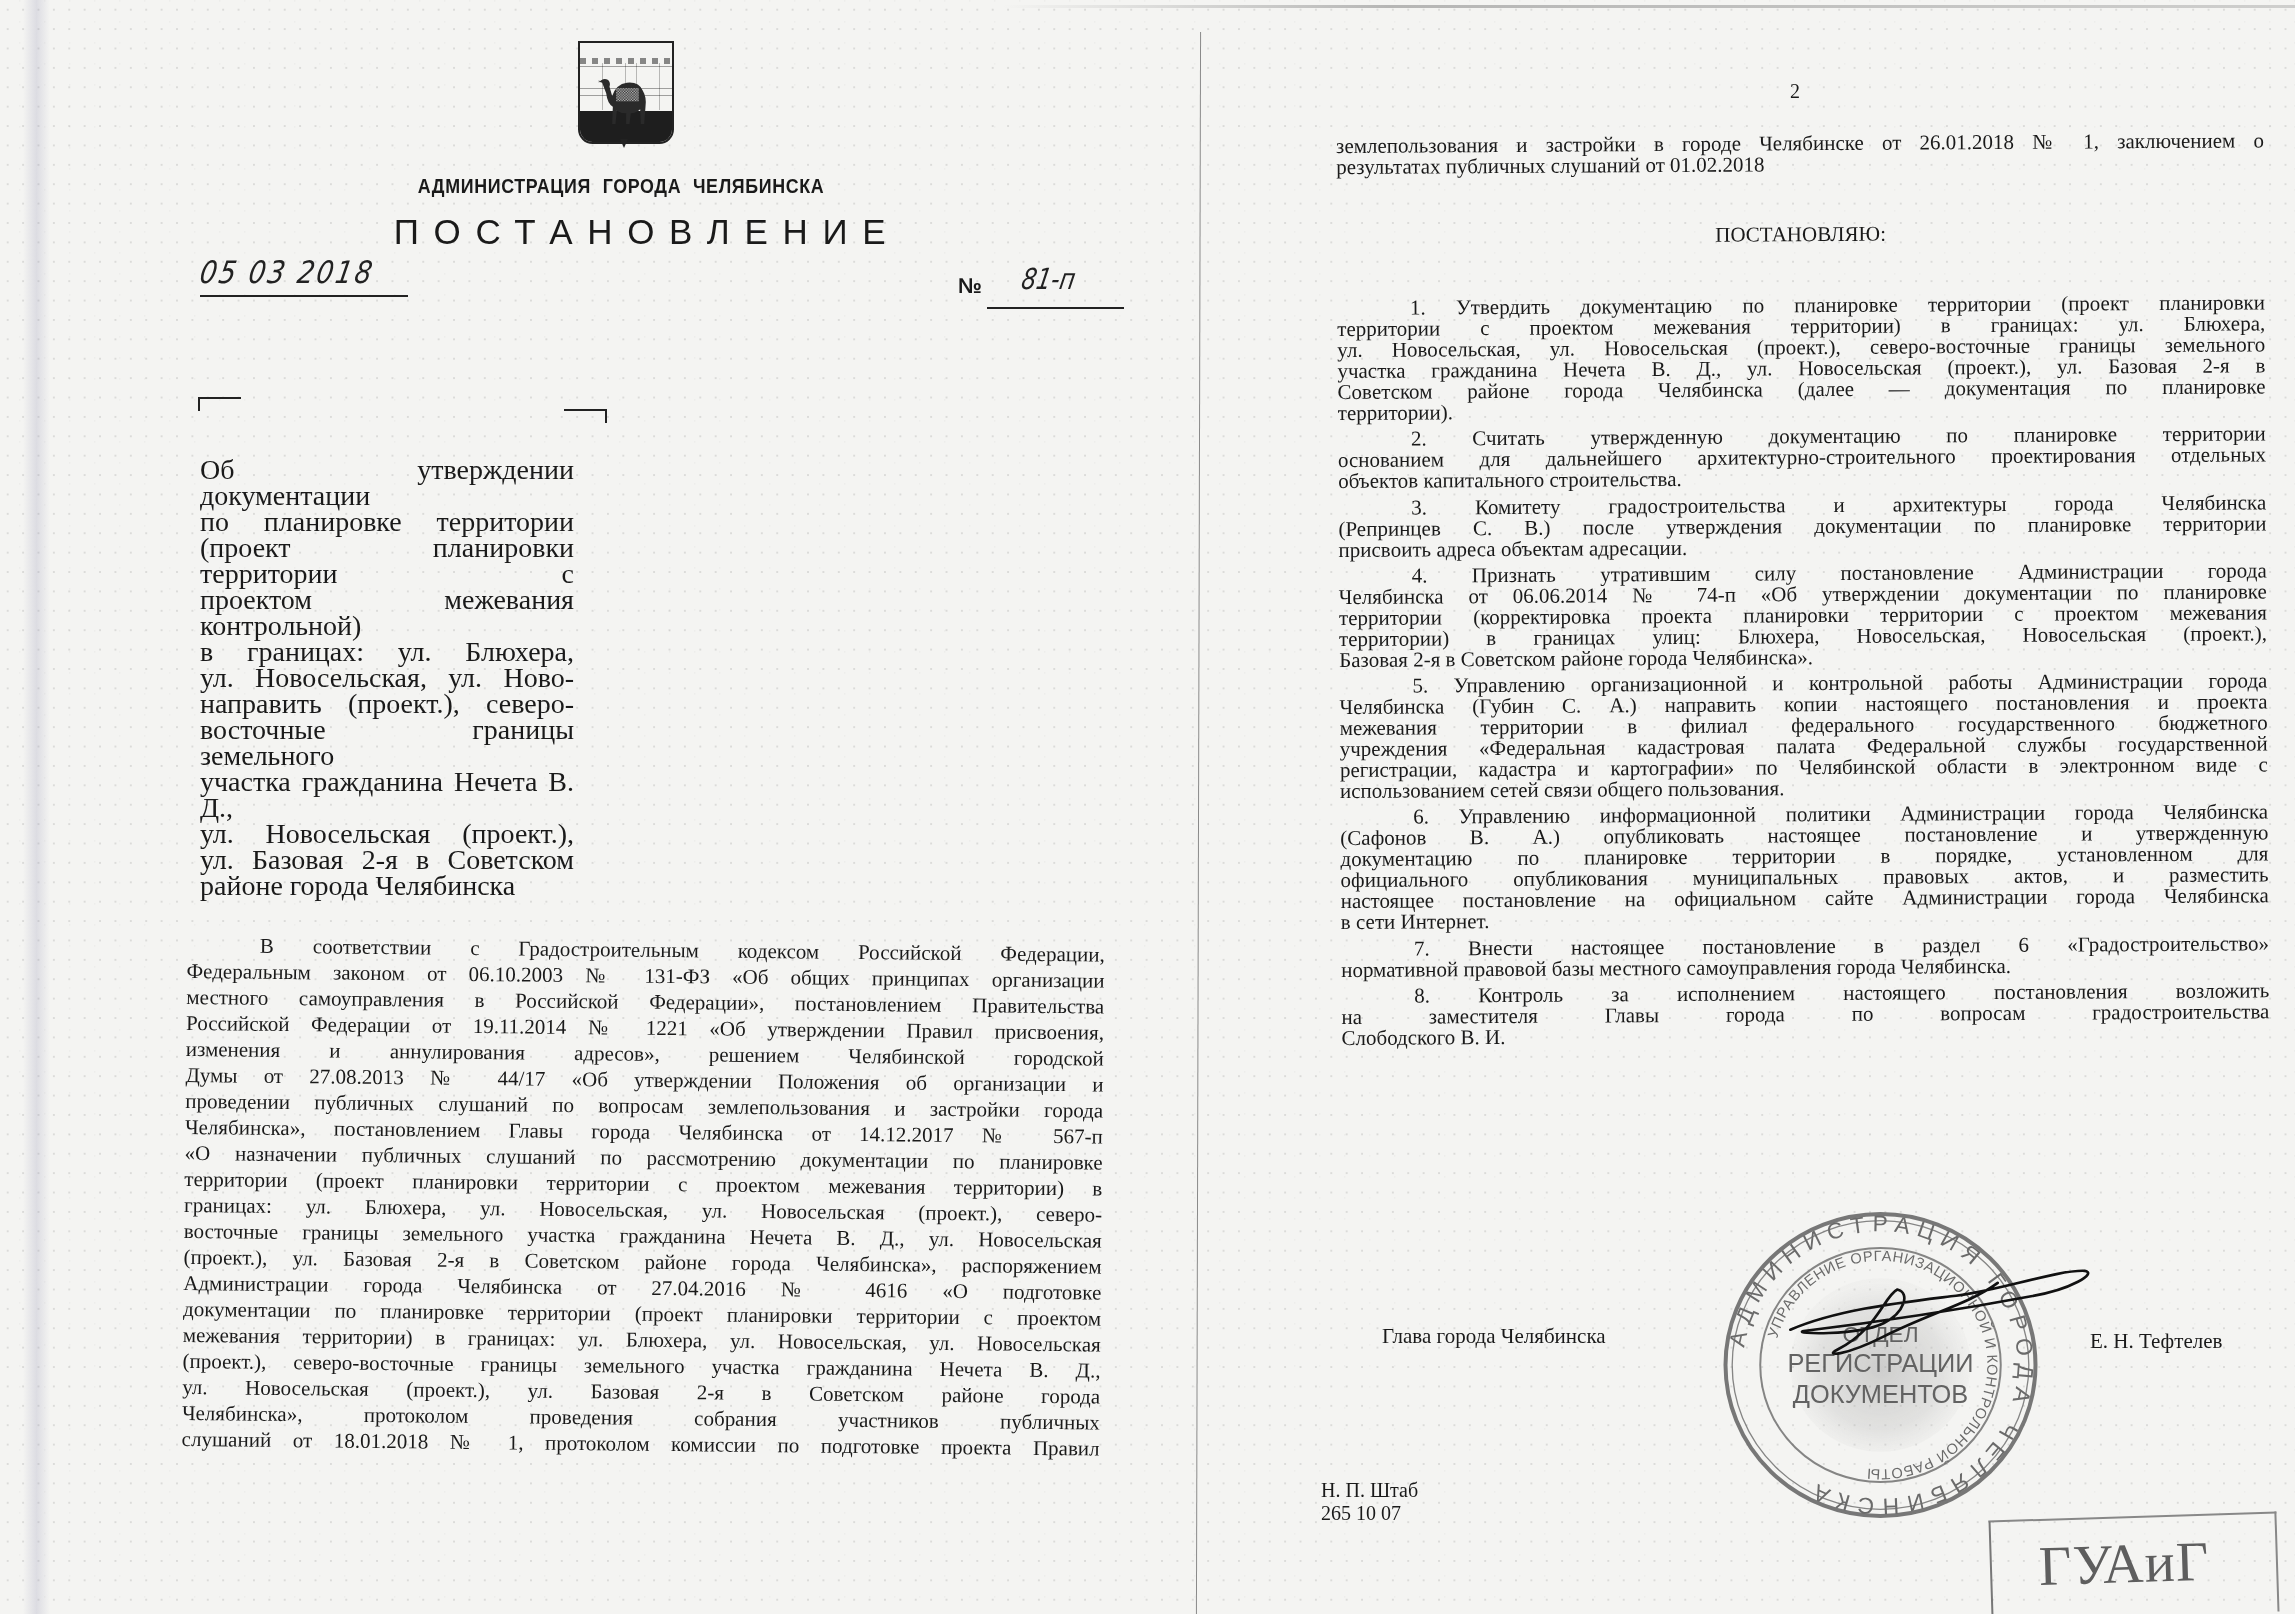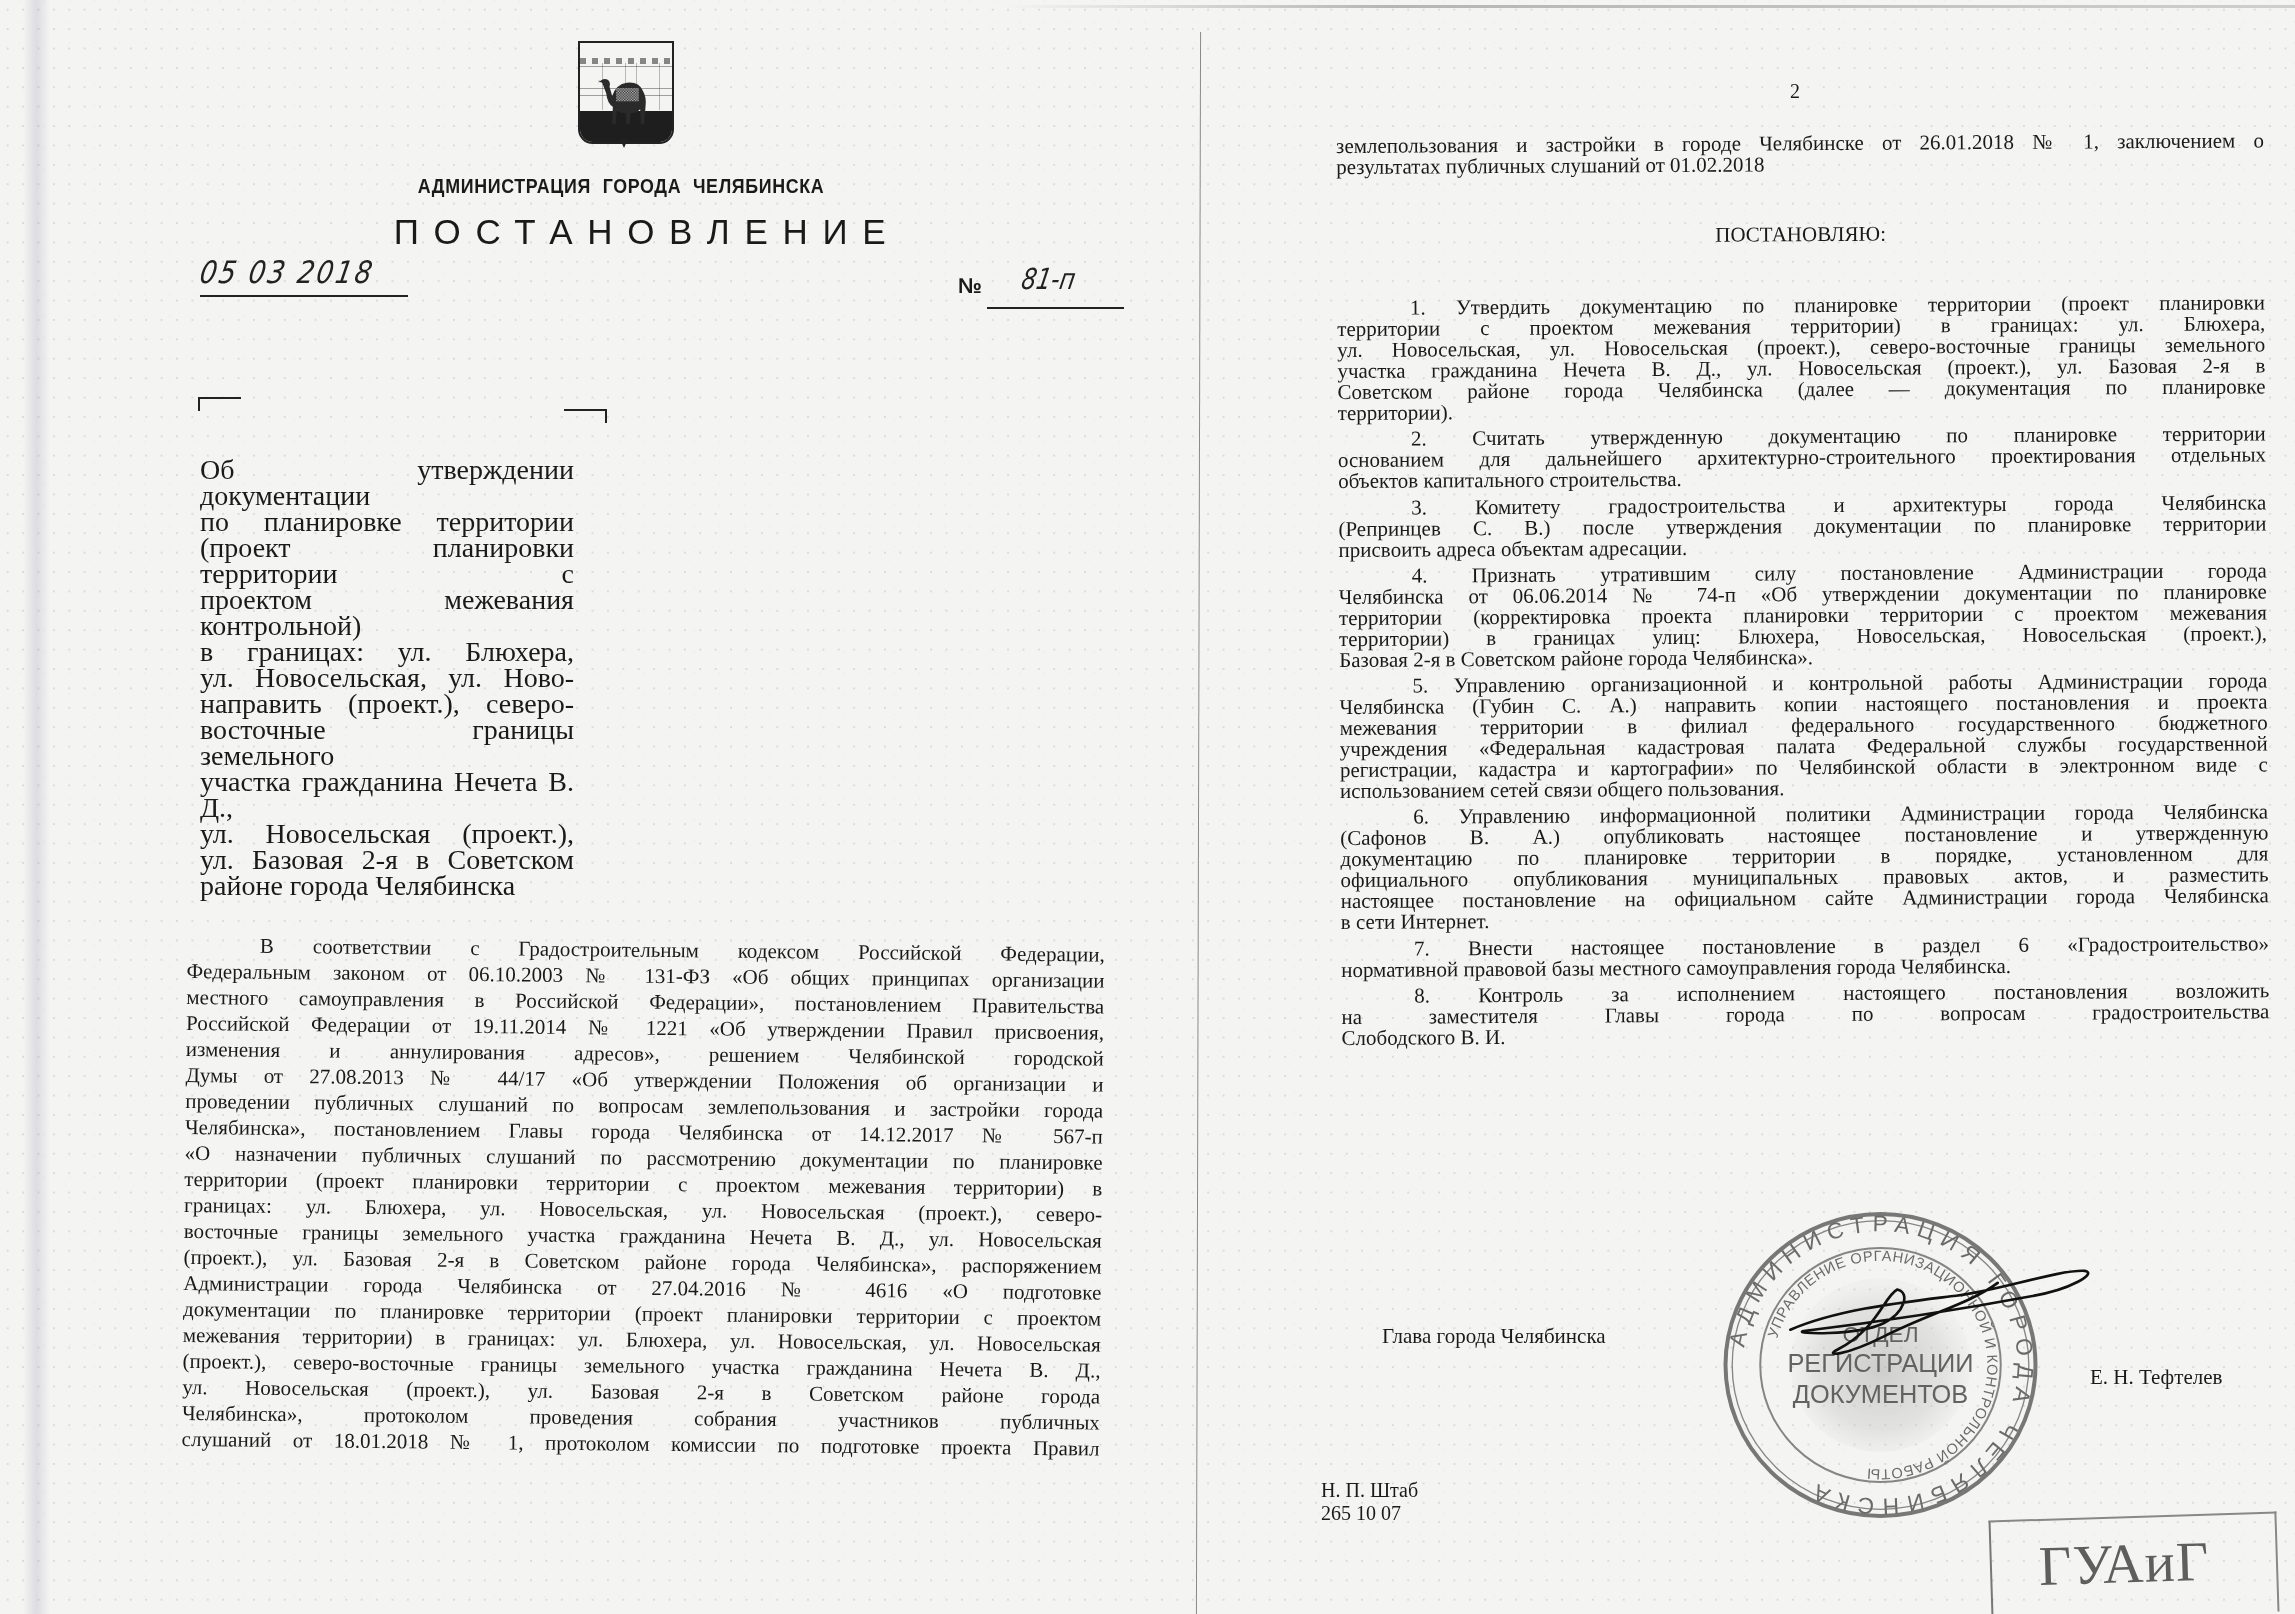--- a/index.html
+++ b/index.html
@@ -113,21 +113,21 @@
   .body-right {
     left:1336px; top:136px; width:928px;
     font-size:21px; line-height:21px;
     transform:rotate(-0.35deg); transform-origin:left top;
   }
   .body-right .cont { margin-bottom:49px; }
   .resolve { text-align:center; margin:0 0 50px 0; font-size:21px; }
   .item { margin-bottom:5.3px; }
 
   .sig-title { left:1382px; top:1324px; font-size:21px; }
-  .sig-name { left:2090px; top:1329px; font-size:21px;margin-top:36px; }
+  .sig-name { left:2090px; top:1329px; font-size:21px; }
   .executor { left:1321px; top:1479px; font-size:20px; line-height:23.4px; }
 
   .seal {
     left:1720px; top:1208px; width:321px; height:314px;
     opacity:0.78;
   }
   .box-stamp {
     left:1990px; top:1516px; width:284px; height:98px;
     border-left:2.7px solid #777; border-top:2.7px solid #888; border-right:2.7px solid #888;
     transform:rotate(-1.8deg);

